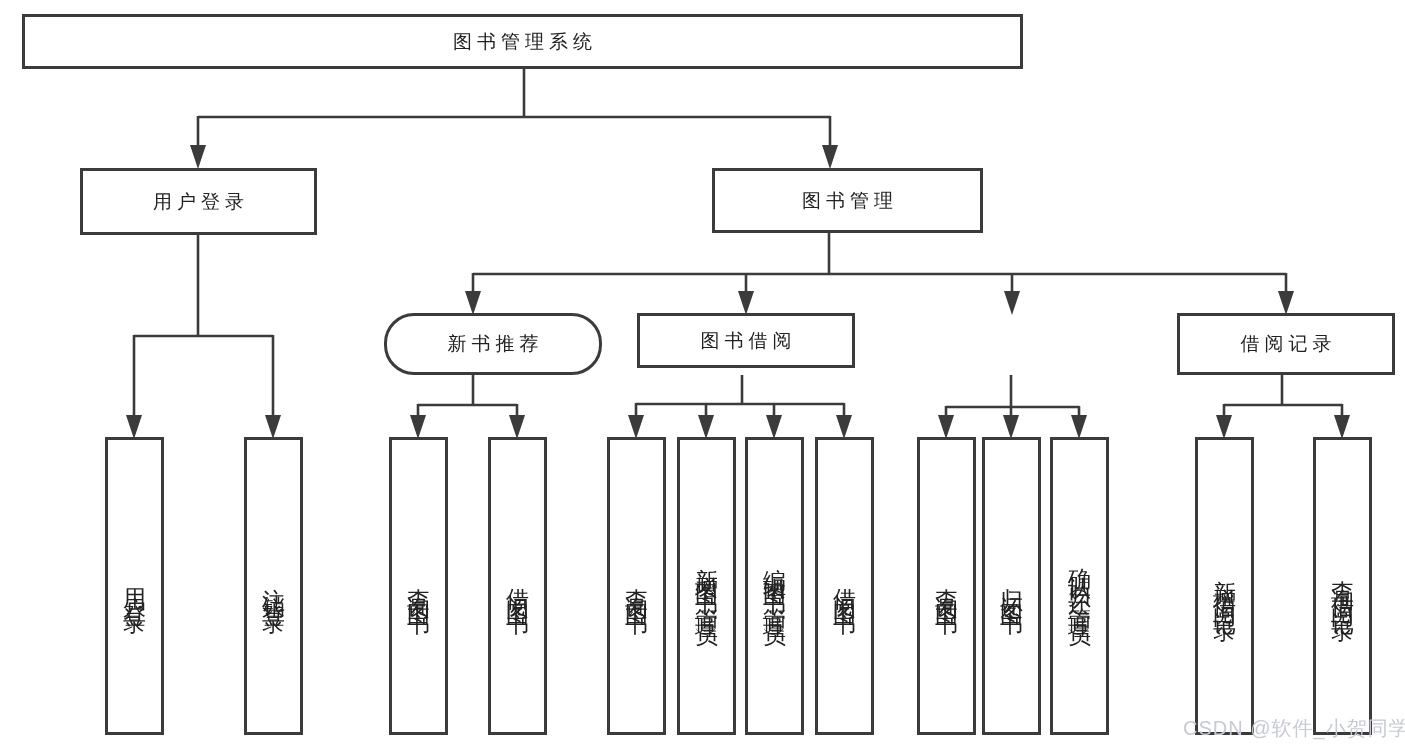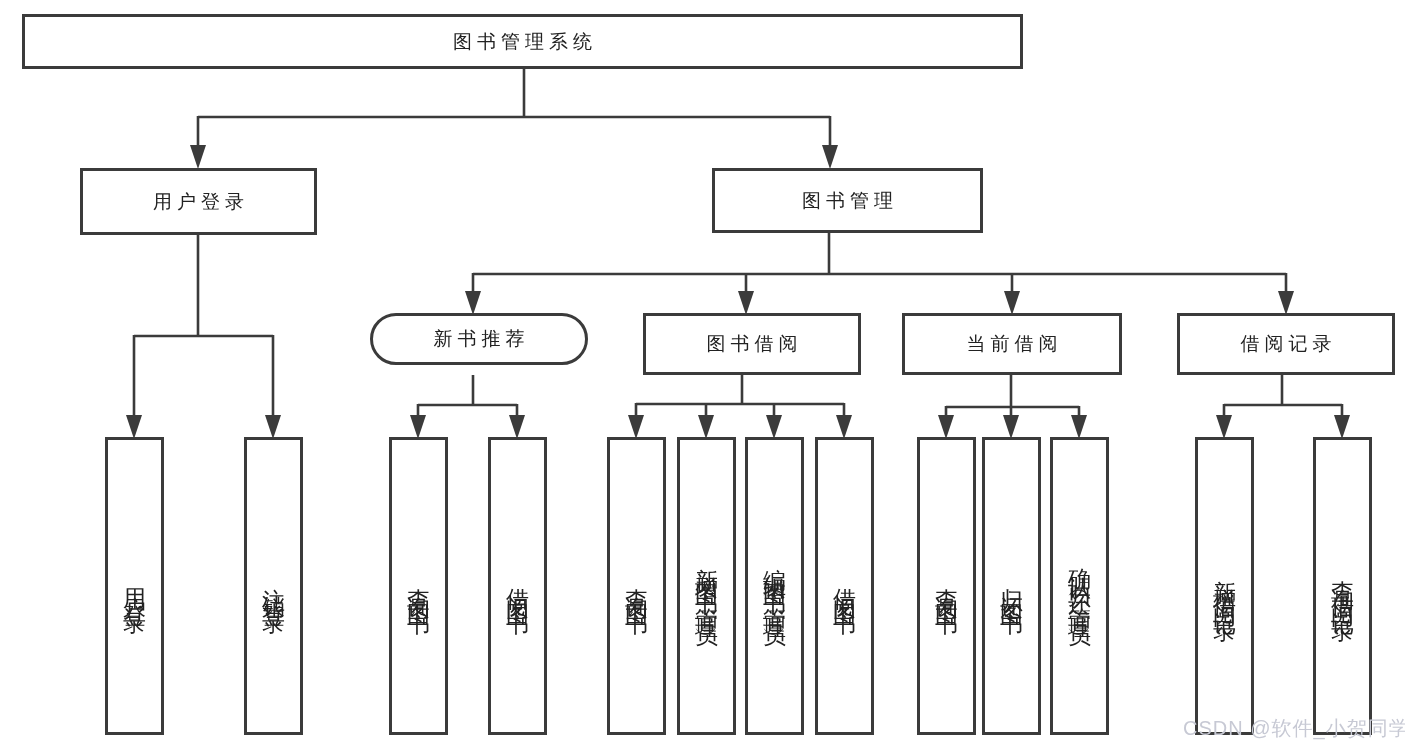--- a/index.html
+++ b/index.html
@@ -128,28 +128,25 @@
     <span>图书管理系统</span>
   </div>
 
   <div class="hbox" style="left:80px;top:168px;width:237px;height:67px;">
     <span>用户登录</span>
   </div>
   <div class="hbox" style="left:712px;top:168px;width:271px;height:65px;">
     <span>图书管理</span>
   </div>
 
-  <div class="hbox" style="left:370px;top:313px;width:218px;height:52px;border-radius:30px;">
+  <div class="hbox" style="left:384px;top:313px;width:218px;height:62px;border-radius:30px;">
     <span>新书推荐</span>
   </div>
-  <div class="hbox" style="left:637px;top:313px;width:218px;height:62px;margin-left:6px;">
+  <div class="hbox" style="left:637px;top:313px;width:218px;height:55px;">
     <span>图书借阅</span>
-  </div>
-  <div class="hbox" style="left:902px;top:313px;width:220px;height:62px;">
-    <span>当前借阅</span>
   </div>
   <div class="hbox" style="left:1177px;top:313px;width:218px;height:62px;">
     <span>借阅记录</span>
   </div>
 
   <div class="vbox" style="left:105px;">
     <span class="vtext">用户登录</span>
   </div>
   <div class="vbox" style="left:244px;">
     <span class="vtext">注销登录</span>

